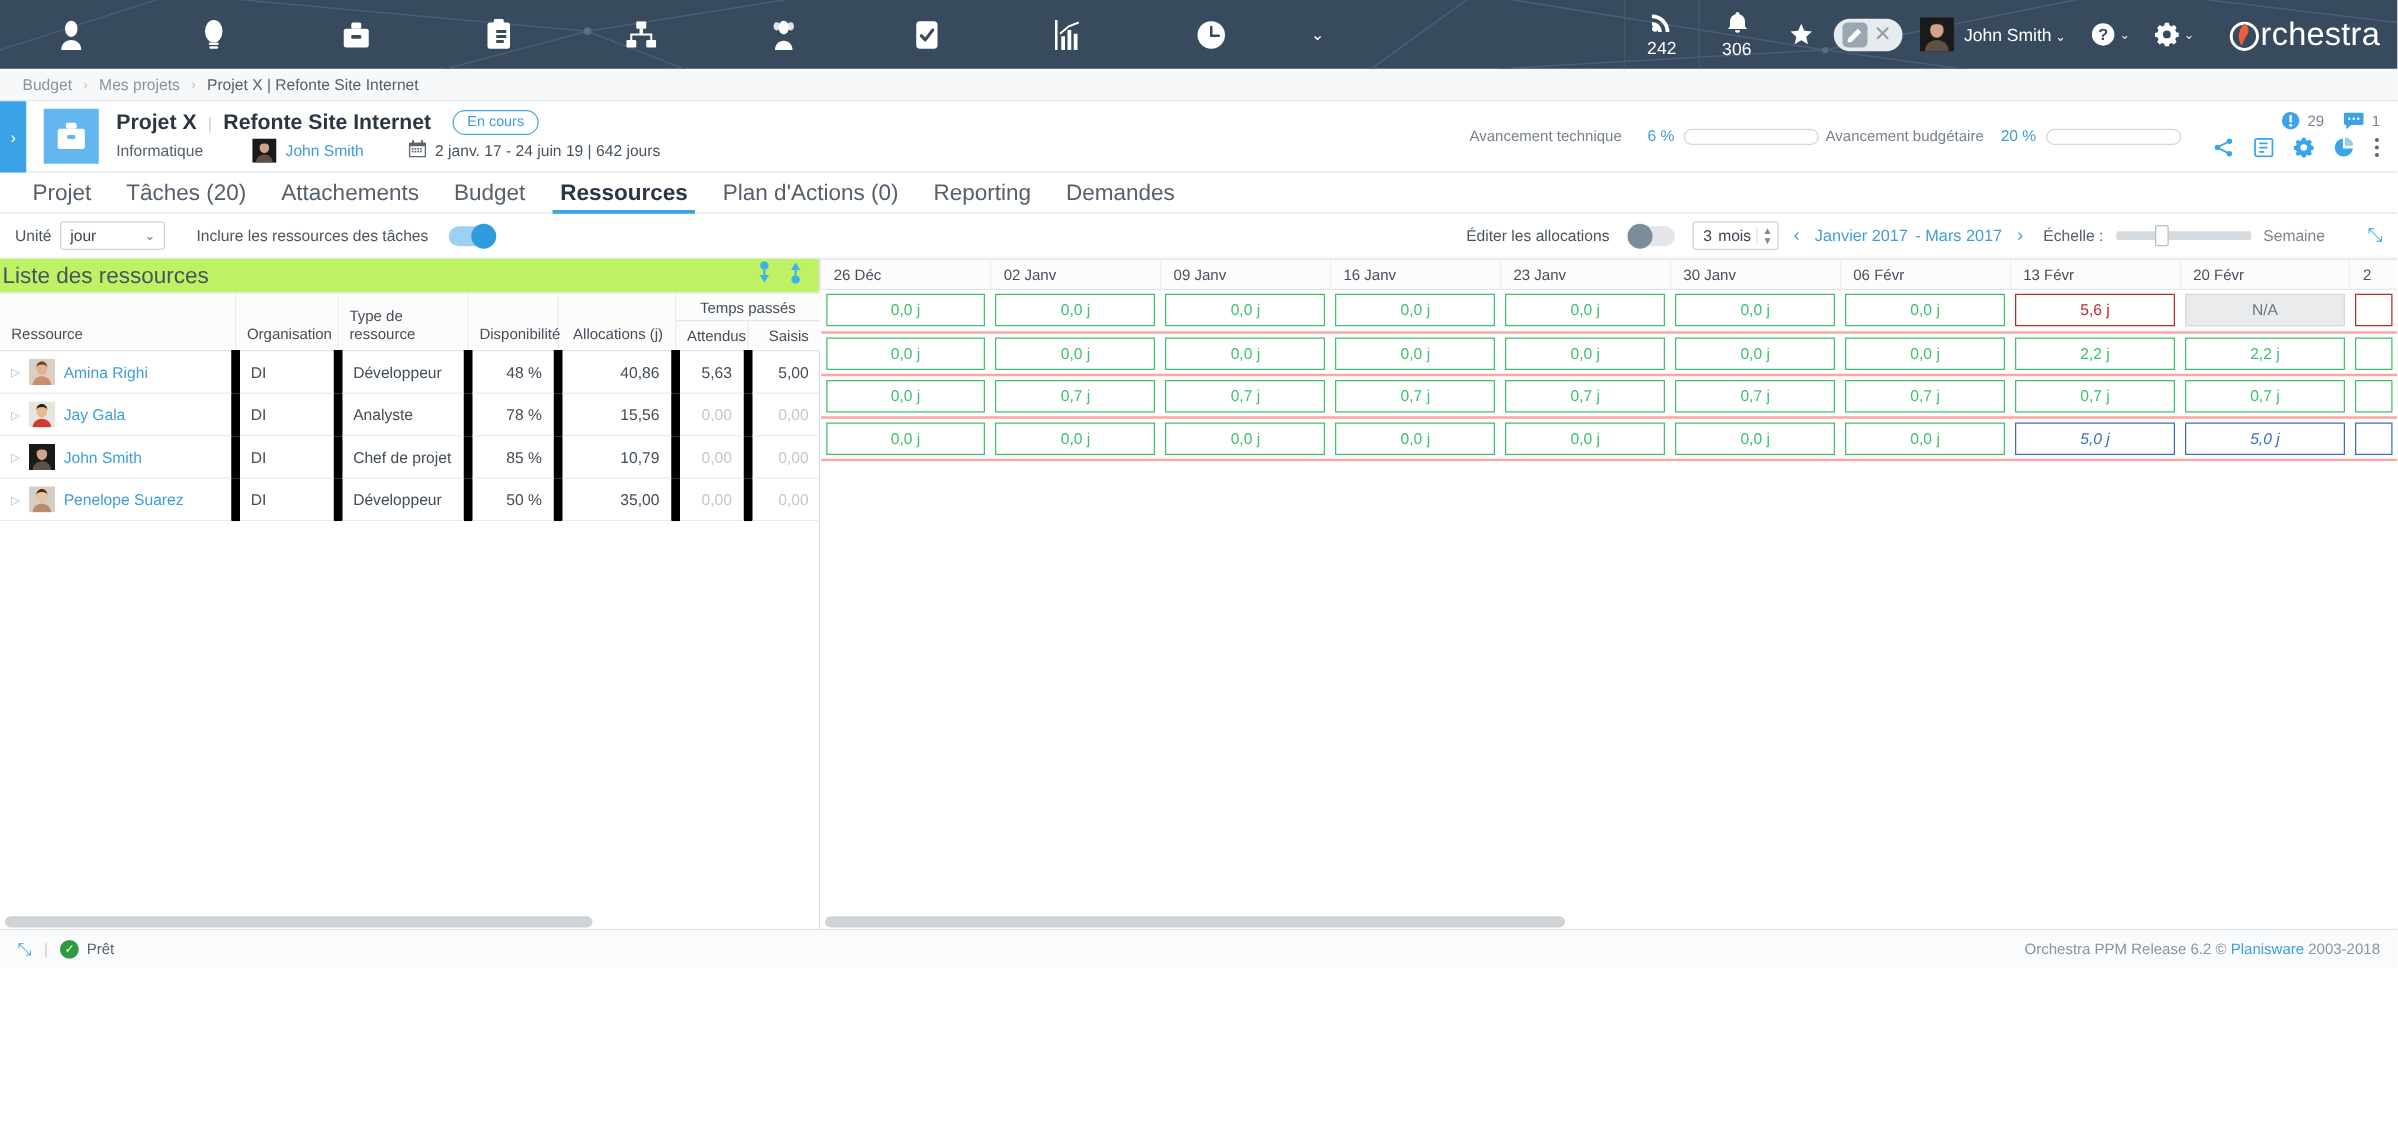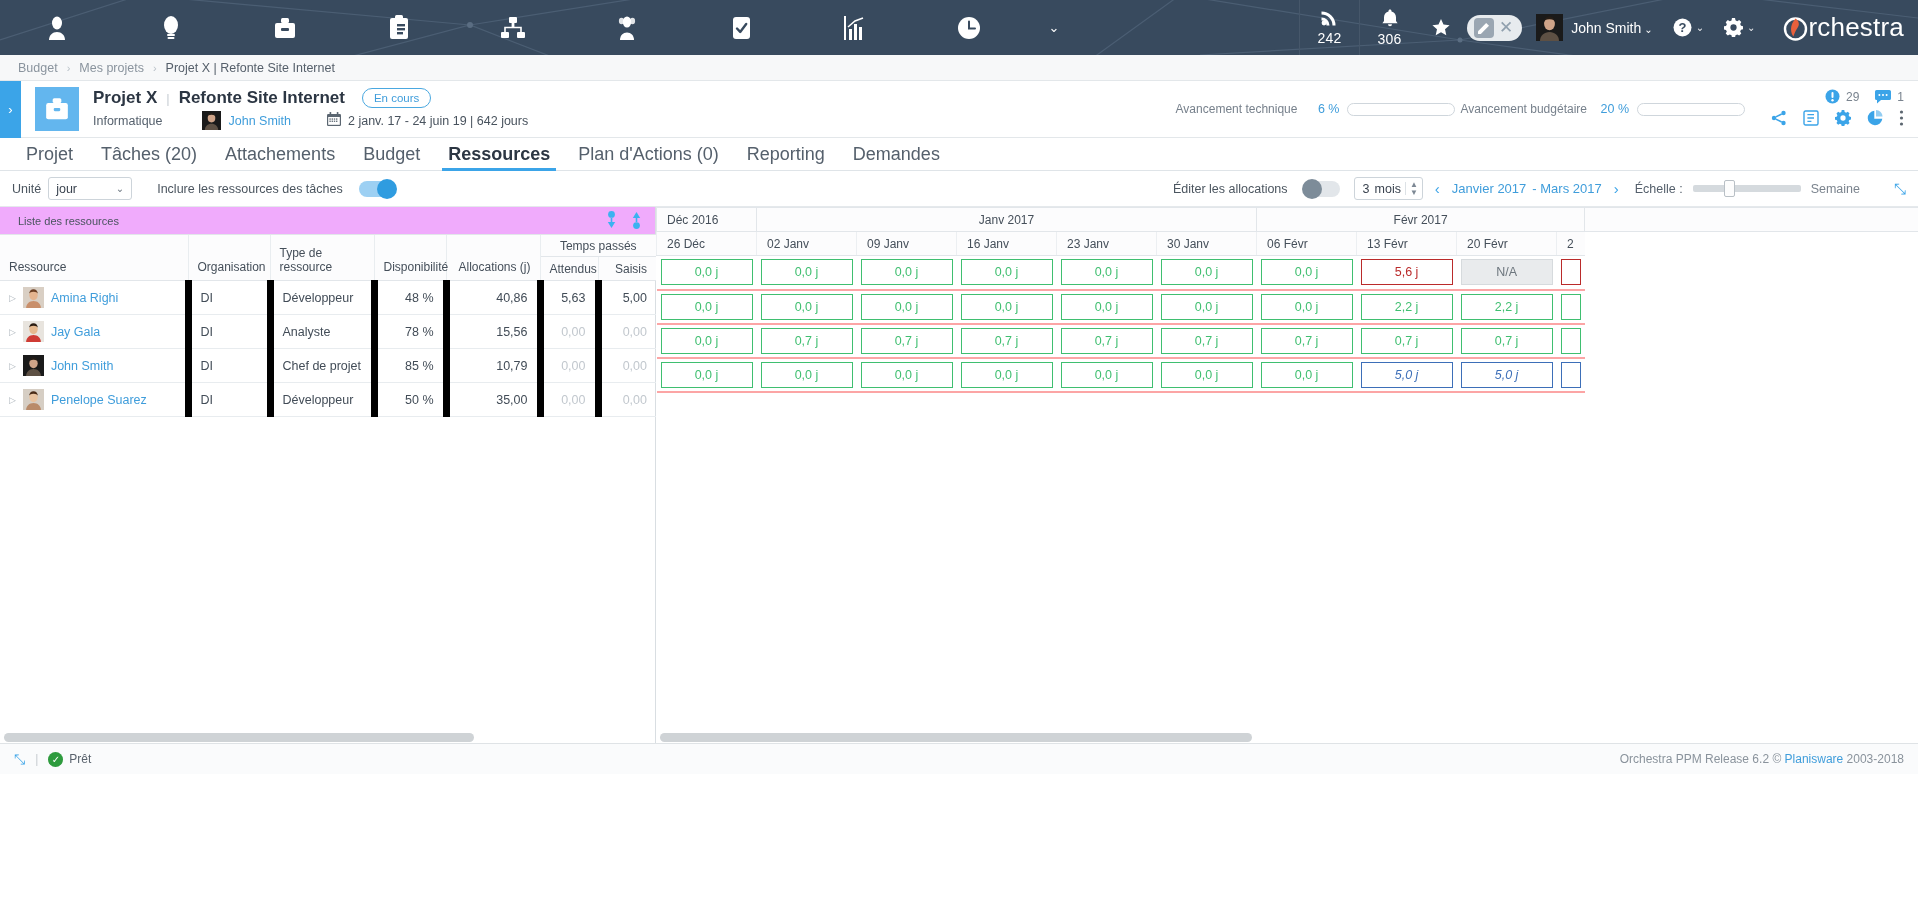--- a/index.html
+++ b/index.html
@@ -190,22 +190,22 @@
   }
   .tb-week { color:#7b848e; }
   .tb-expand { color:#3ba4e8; margin-left:34px; font-size:15px; }
 
   
   #panes { display:flex; height: 536px; background:#fff; }
   #leftpane { width:656px; flex:none; border-right:1px solid #d9dee2; display:flex; flex-direction:column;}
   #rightpane { flex:1; display:flex; flex-direction:column; overflow:hidden; }
 
   .pane-title {
-    height:27px; display:flex; align-items:center; padding-left:18px;
-    font-size:11px; color:#49535e; background:#f0abfc;
+    height:27px; display:flex; align-items:center; padding-left:2px;
+    font-size:18px; color:#49535e; background:#bef264;
   }
   .sorticons { margin-left:auto; display:flex; gap:16px; padding-right:14px; color:#3bb2f0; }
 
   table { border-collapse:collapse; table-layout:fixed; }
 
   
   #lefttable { width:100%; }
   #lefttable th {
     font-size:12px; font-weight:normal; color:#454f5a;
     border-top:1px solid #e2e6ea; border-bottom:1px solid #e2e6ea;
@@ -737,26 +737,20 @@
           <col style="width: 100px;">
           <col style="width: 100px;">
           <col style="width: 100px;">
           <col style="width: 100px;">
           <col style="width: 100px;">
           <col style="width: 100px;">
           <col style="width: 100px;">
           <col style="width: 28px;">
         </colgroup>
       <thead>
-        <tr id="rg-months">
-            <th class="monthhdr" colspan="1" style="text-align: left;">Déc 2016</th>
-            <th class="monthhdr" colspan="5">Janv 2017</th>
-            <th class="monthhdr" colspan="4">Févr 2017</th>
-            <th class="monthhdr"></th>
-          </tr>
         <tr id="rg-weeks">
             <th class="weekhdr">26 Déc</th>
             <th class="weekhdr">02 Janv</th>
             <th class="weekhdr">09 Janv</th>
             <th class="weekhdr">16 Janv</th>
             <th class="weekhdr">23 Janv</th>
             <th class="weekhdr">30 Janv</th>
             <th class="weekhdr">06 Févr</th>
             <th class="weekhdr">13 Févr</th>
             <th class="weekhdr">20 Févr</th>

